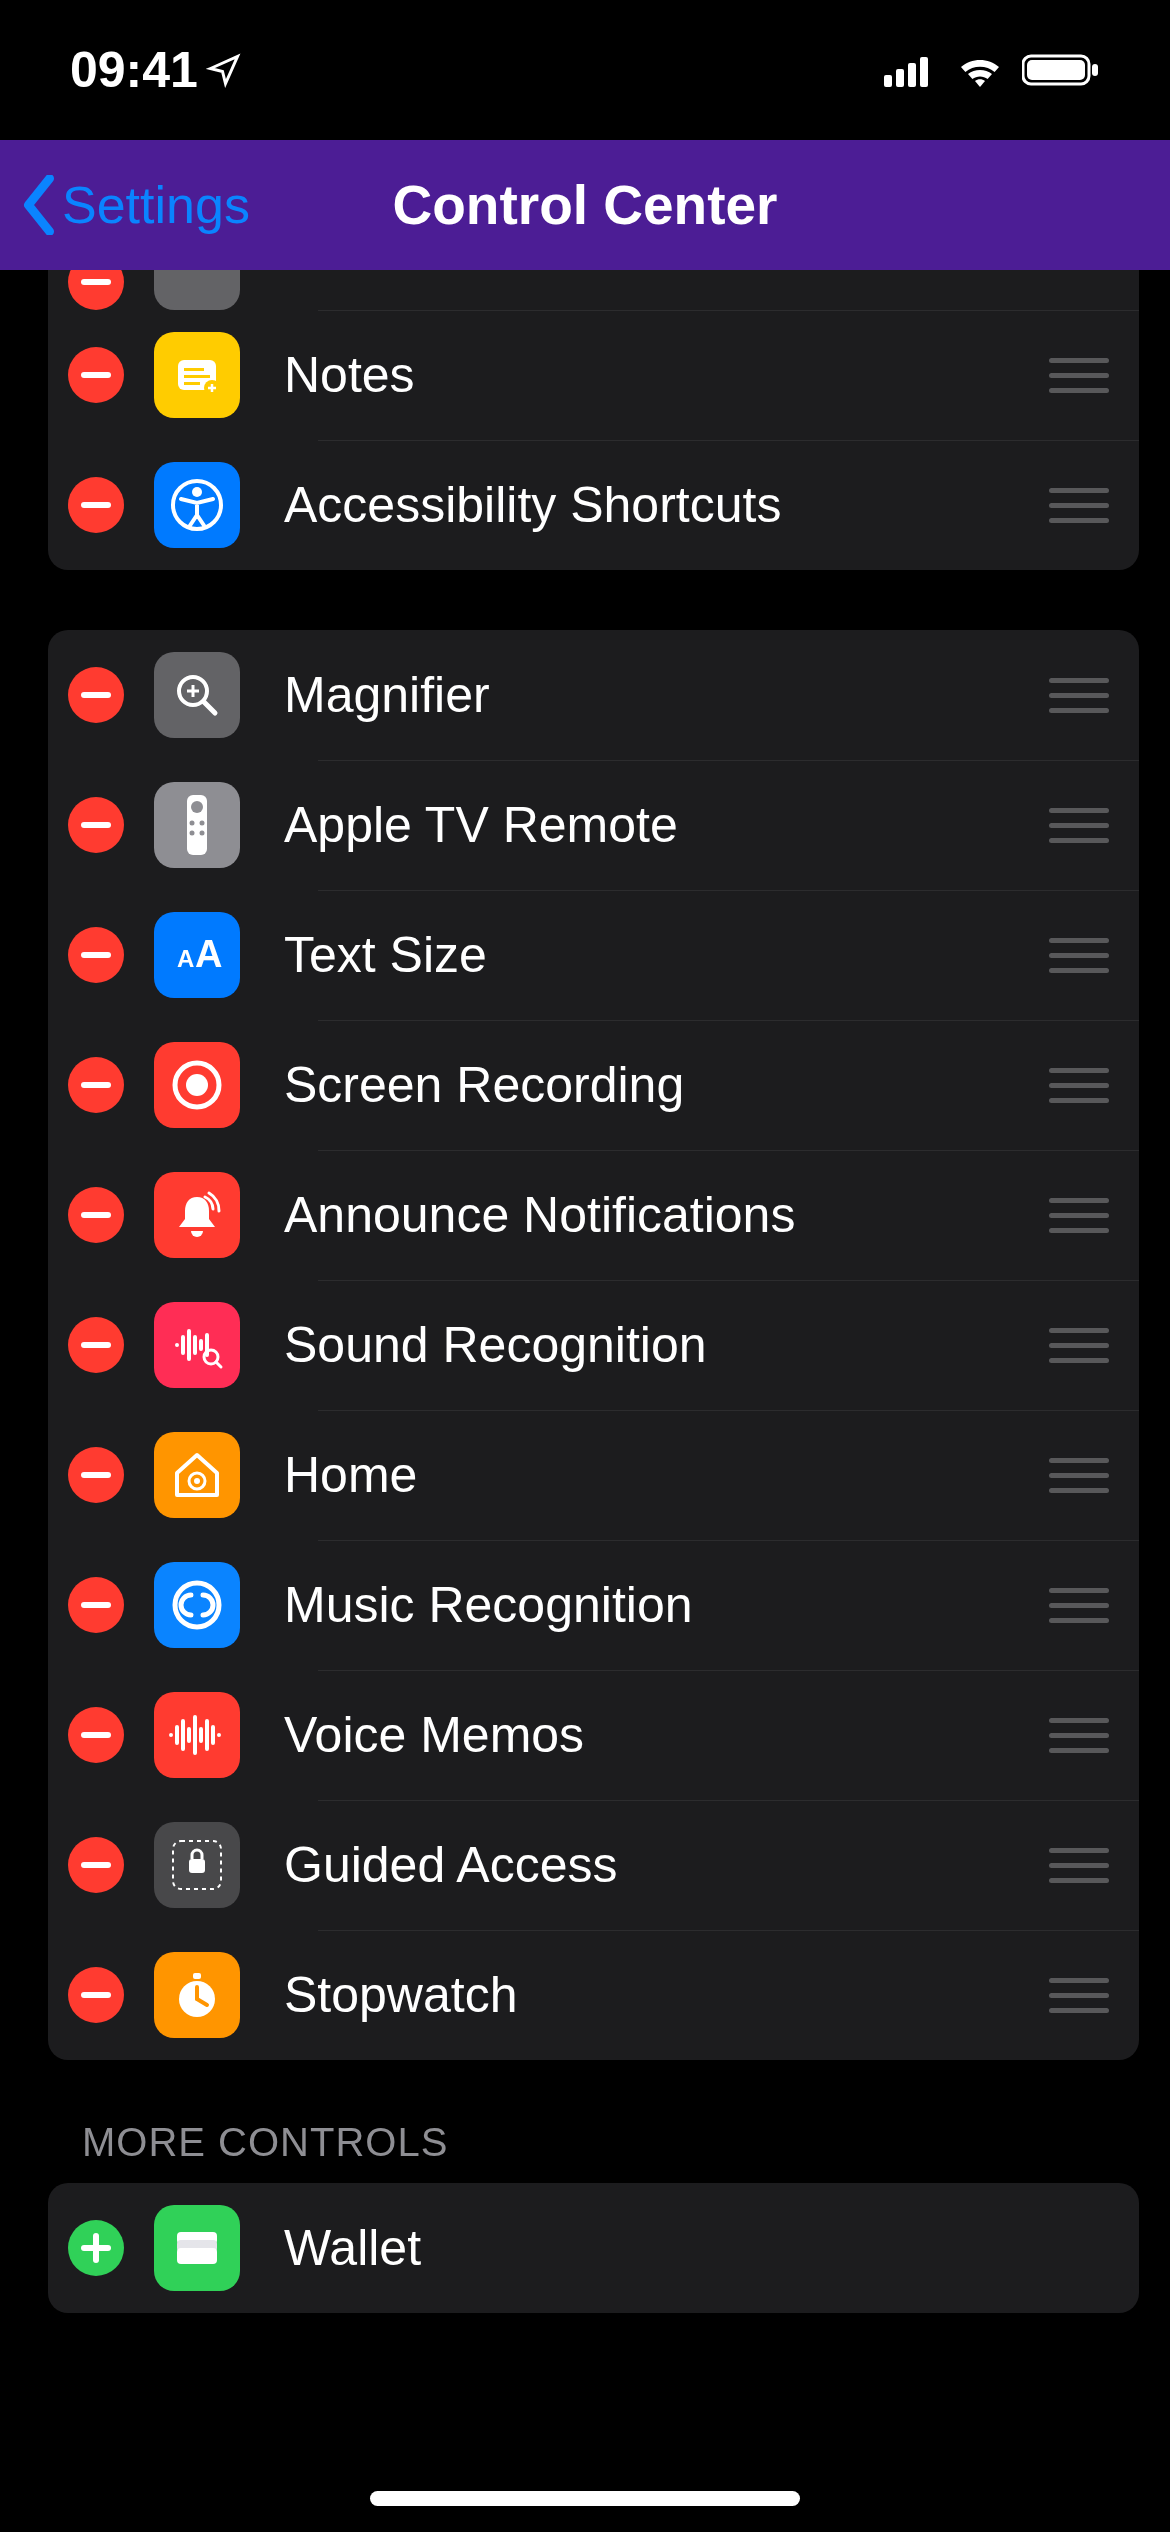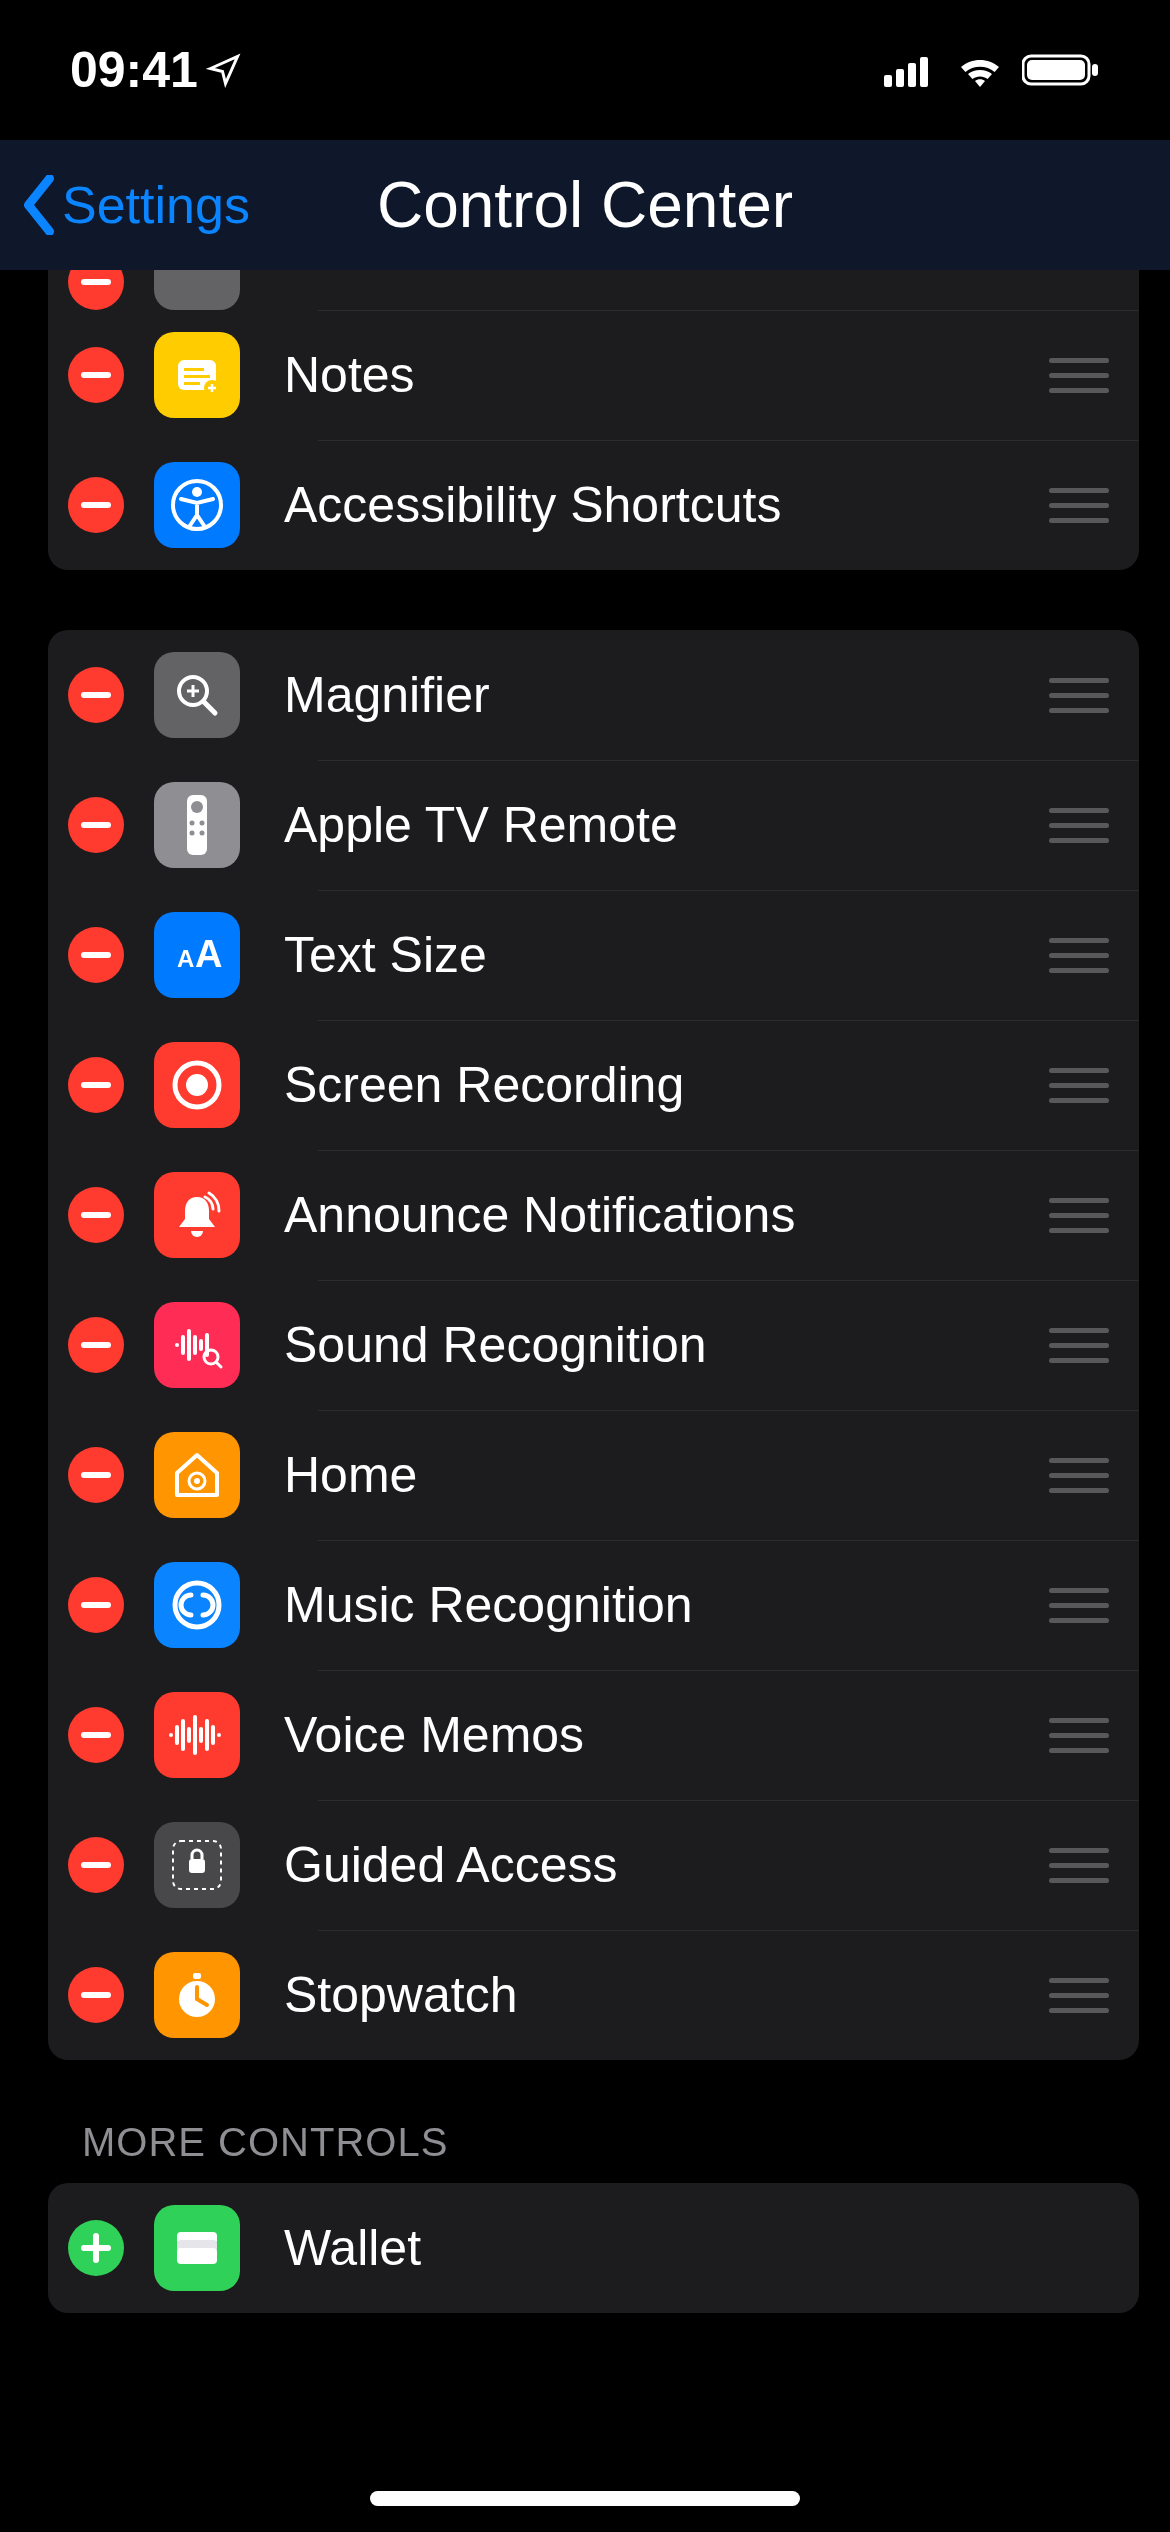--- a/index.html
+++ b/index.html
@@ -33,38 +33,38 @@
     align-items: center;
     gap: 18px;
   }
   .status-right svg { display: block; }
 
   
   .nav-header {
     position: absolute;
     top: 140px; left: 0; right: 0;
     height: 130px;
-    background: #0f172a;
+    background: #4c1d95;
     display: flex;
     align-items: center;
     justify-content: center;
   }
   .nav-back {
     position: absolute;
     left: 20px;
     display: flex;
     align-items: center;
     gap: 4px;
     color: #0a84ff;
     font-size: 52px;
   }
   .nav-back svg { display: block; }
   .nav-title {
-    font-size: 64px;
-    font-weight: 400;
+    font-size: 55px;
+    font-weight: 700;
     color: #fff;
   }
 
   
   .content {
     position: absolute;
     top: 270px; left: 0; right: 0; bottom: 0;
     padding: 0 31px 200px 48px;
   }
 

